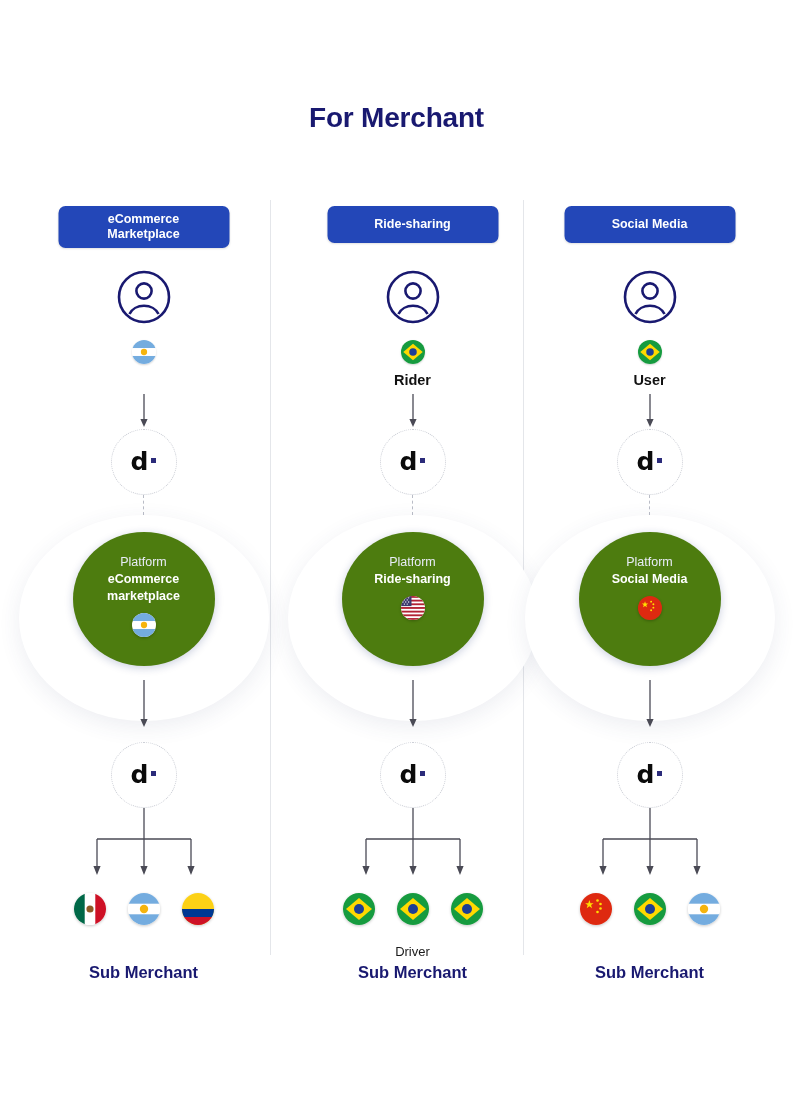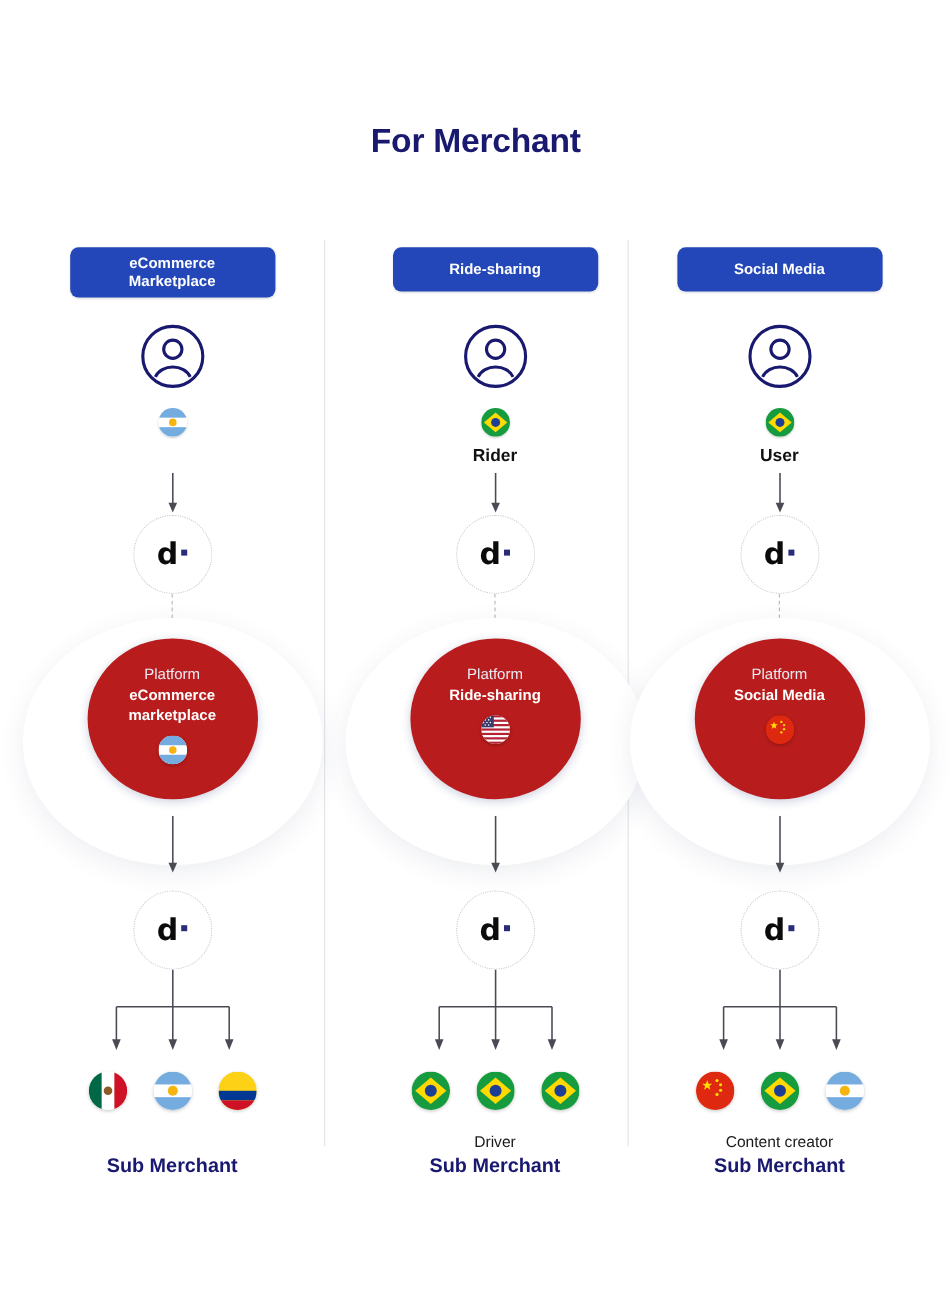--- a/index.html
+++ b/index.html
@@ -89,21 +89,21 @@
   
   .halo{
     position:absolute;top:515px;left:50%;transform:translateX(-50%);
     width:250px;height:206px;border-radius:50%;
     background:#ffffff;
     box-shadow:0 6px 22px rgba(60,70,110,0.09);
   }
   .platform{
     position:absolute;top:532px;left:50%;transform:translateX(-50%);
     width:142px;height:134px;border-radius:50%;
-    background:#b91c1c;
+    background:#4d7c0f;
     display:flex;flex-direction:column;align-items:center;
     justify-content:flex-start;padding-top:22px;box-sizing:border-box;
     box-shadow:0 2px 8px rgba(20,40,110,0.22);
   }
   .platform .p-kicker{
     font-size:12.5px;color:#e8ecf7;line-height:17px;
   }
   .platform .p-name{
     font-size:12.5px;font-weight:bold;color:#ffffff;line-height:17px;
     text-align:center;
@@ -454,15 +454,14 @@
           <use href="#flag-brazil"></use>
         </svg>
       </div>
     <div class="sf">
       <svg class="flag-svg" viewBox="0 0 32 32">
           <use href="#flag-argentina"></use>
         </svg>
       </div>
   </div>
 
-  <div class="sub-role">Content creator</div>
   <div class="sub-title">Sub Merchant</div>
 </div>
 
 </body></html>

